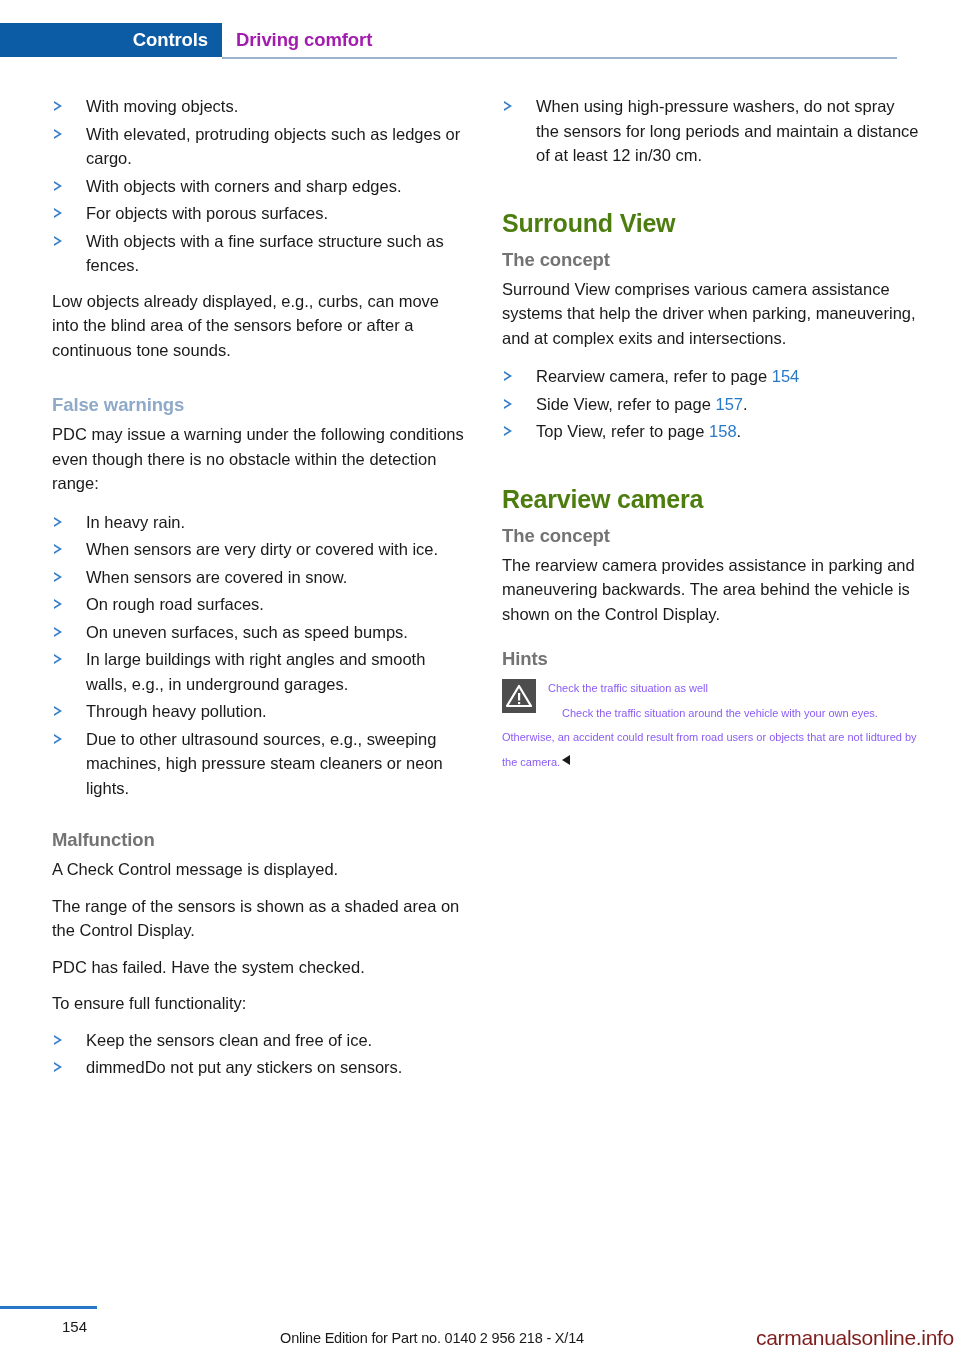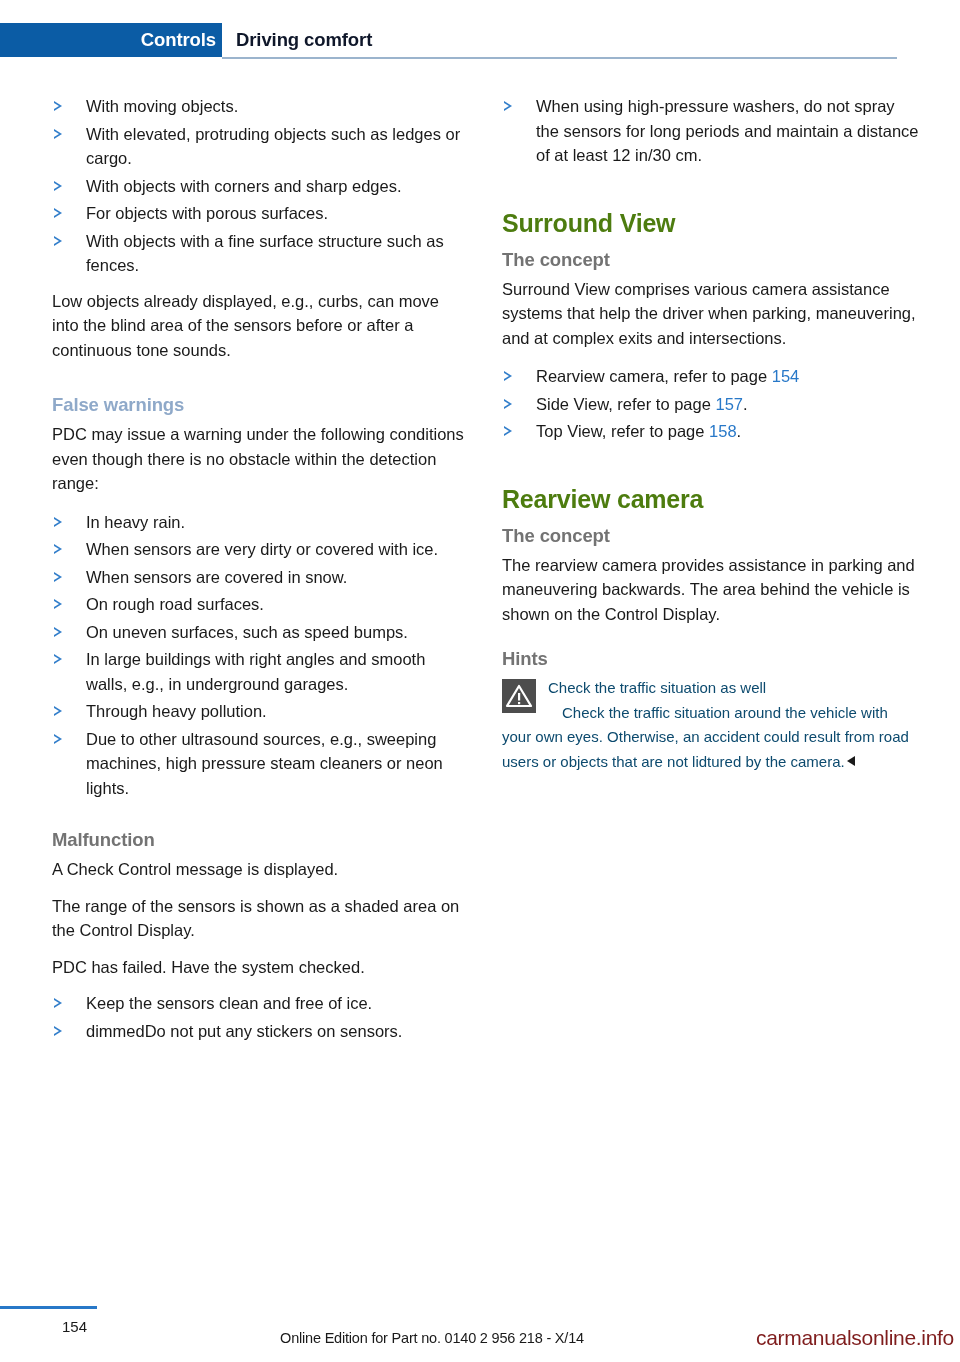--- a/index.html
+++ b/index.html
@@ -29,38 +29,38 @@
     position: absolute;
     left: 0;
     top: 0;
     width: 222px;
     height: 34px;
     background: #0b5ca5;
     box-sizing: border-box;
     display: flex;
     align-items: center;
     justify-content: flex-end;
-    padding-right: 6px;
+    padding-right: 14px;
   }
   .header-tab-active span {
     color: #ffffff;
     font-size: 18.5px;
     font-weight: bold;
     letter-spacing: -0.1px;
   }
   .header-tab-inactive {
     position: absolute;
     left: 236px;
     top: 0;
     height: 34px;
     display: flex;
     align-items: center;
   }
   .header-tab-inactive span {
-    color: #0f172a;
+    color: #a21caf;
     font-size: 18.5px;
     font-weight: bold;
     letter-spacing: -0.1px;
   }
   .header-rule {
     position: absolute;
     left: 222px;
     top: 57px;
     width: 675px;
     height: 2px;
@@ -139,23 +139,23 @@
     width: 0;
     height: 0;
     border-top: 3px solid transparent;
     border-bottom: 3px solid transparent;
     border-left: 5px solid #ffffff;
   }
   .pageref { color: #2878c8; }
 
   
   .warning-block {
-    font-size: 15px;
+    font-size: 11px;
     line-height: 24.5px;
-    color: #0c4a6e;
+    color: #8b5cf6;
   }
   .warning-icon {
     float: left;
     width: 34px;
     height: 34px;
     background: #4d4d4d;
     margin: 3px 12px 2px 0;
     position: relative;
   }
   .warning-icon svg { display: block; }
@@ -255,20 +255,21 @@
     <li><span class="tri"></span><span>Through heavy pollution.</span></li>
     <li><span class="tri"></span><span>Due to other ultrasound sources, e.g., sweeping machines, high pressure steam cleaners or neon lights.</span></li>
   </ul>
 
   <div class="spacer-md"></div>
 
   <h3 class="sub-title">Malfunction</h3>
   <p class="para tight">A Check Control message is displayed.</p>
   <p class="para tight">The range of the sensors is shown as a shaded area on the Control Display.</p>
   <p class="para tight">PDC has failed. Have the system checked.</p>
+  <p class="para tight">To ensure full functionality:</p>
 
   <ul class="bullets">
     <li><span class="tri"></span><span>Keep the sensors clean and free of ice.</span></li>
     <li><span class="tri"></span><span>dimmedDo not put any stickers on sensors.</span></li>
   </ul>
 
 </div>
 
 <div class="col col-right">
 

